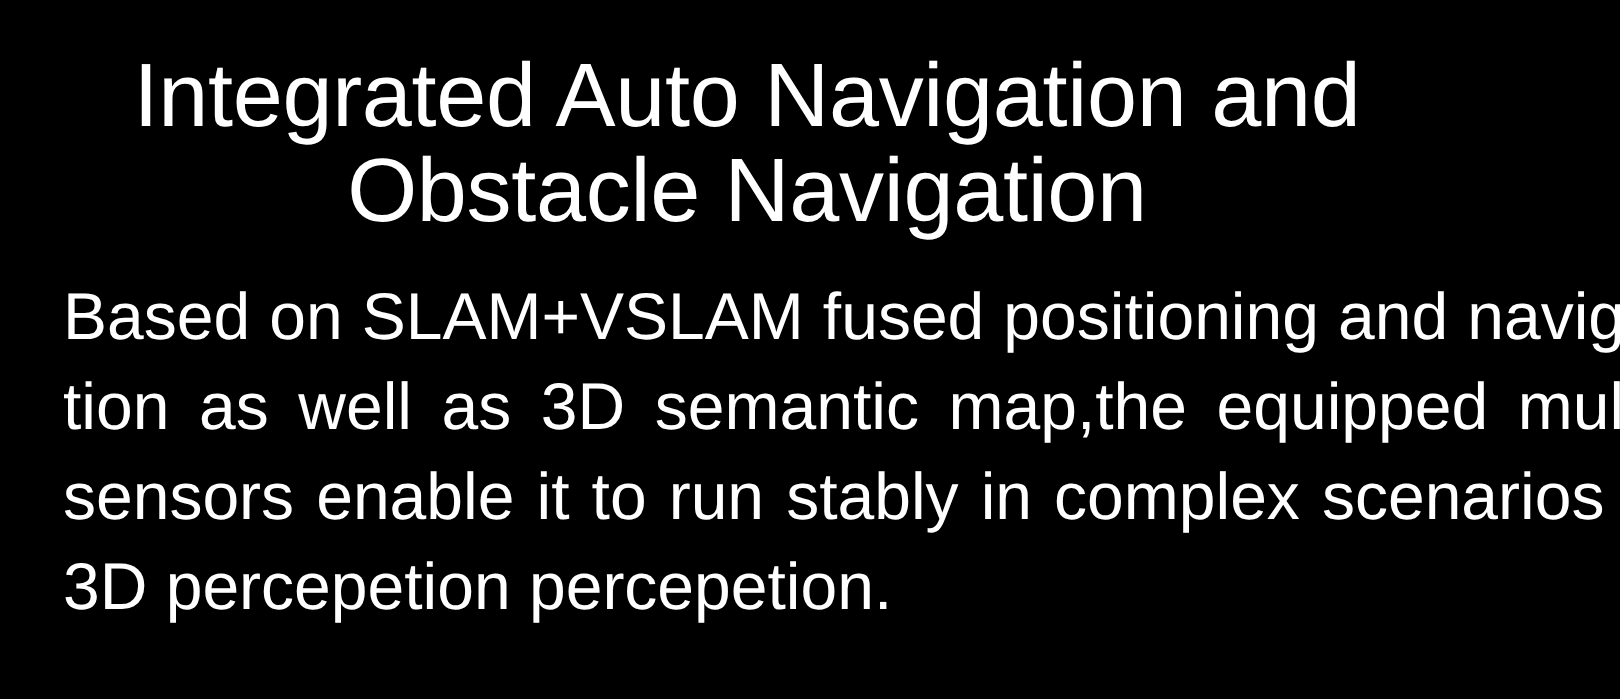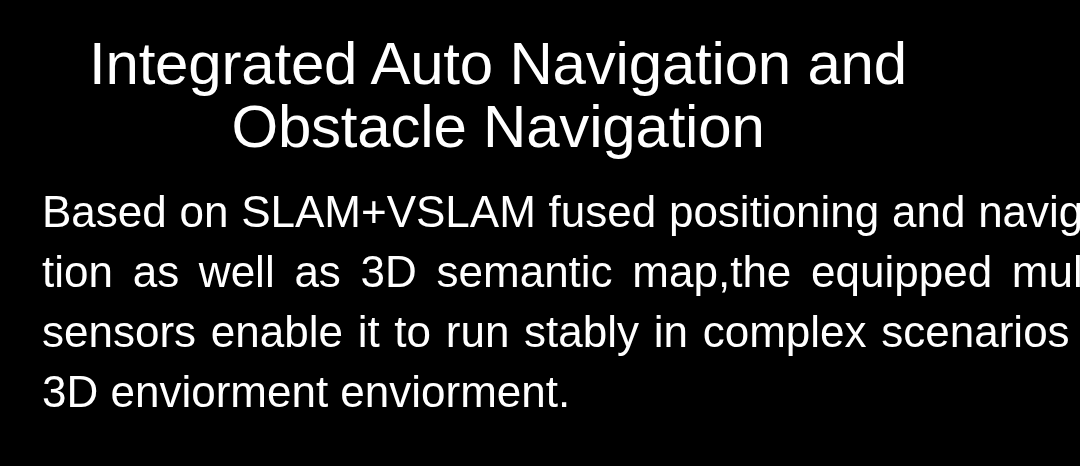--- a/index.html
+++ b/index.html
@@ -71,16 +71,16 @@
 
   <div class="title-block">
     <span class="title-line">Integrated Auto Navigation and</span>
     <span class="title-line">Obstacle Navigation</span>
   </div>
 
   <div class="body-block">
     <span class="body-line justify-1">Based on SLAM+VSLAM fused positioning and naviga-</span>
     <span class="body-line justify-2">tion as well as 3D semantic map,the equipped multiple</span>
     <span class="body-line justify-3">sensors enable it to run stably in complex scenarios with</span>
-    <span class="body-line last">3D enviorment enviorment.</span>
+    <span class="body-line last">3D percepetion percepetion.</span>
   </div>
 
 </div>
 
 </body></html>

